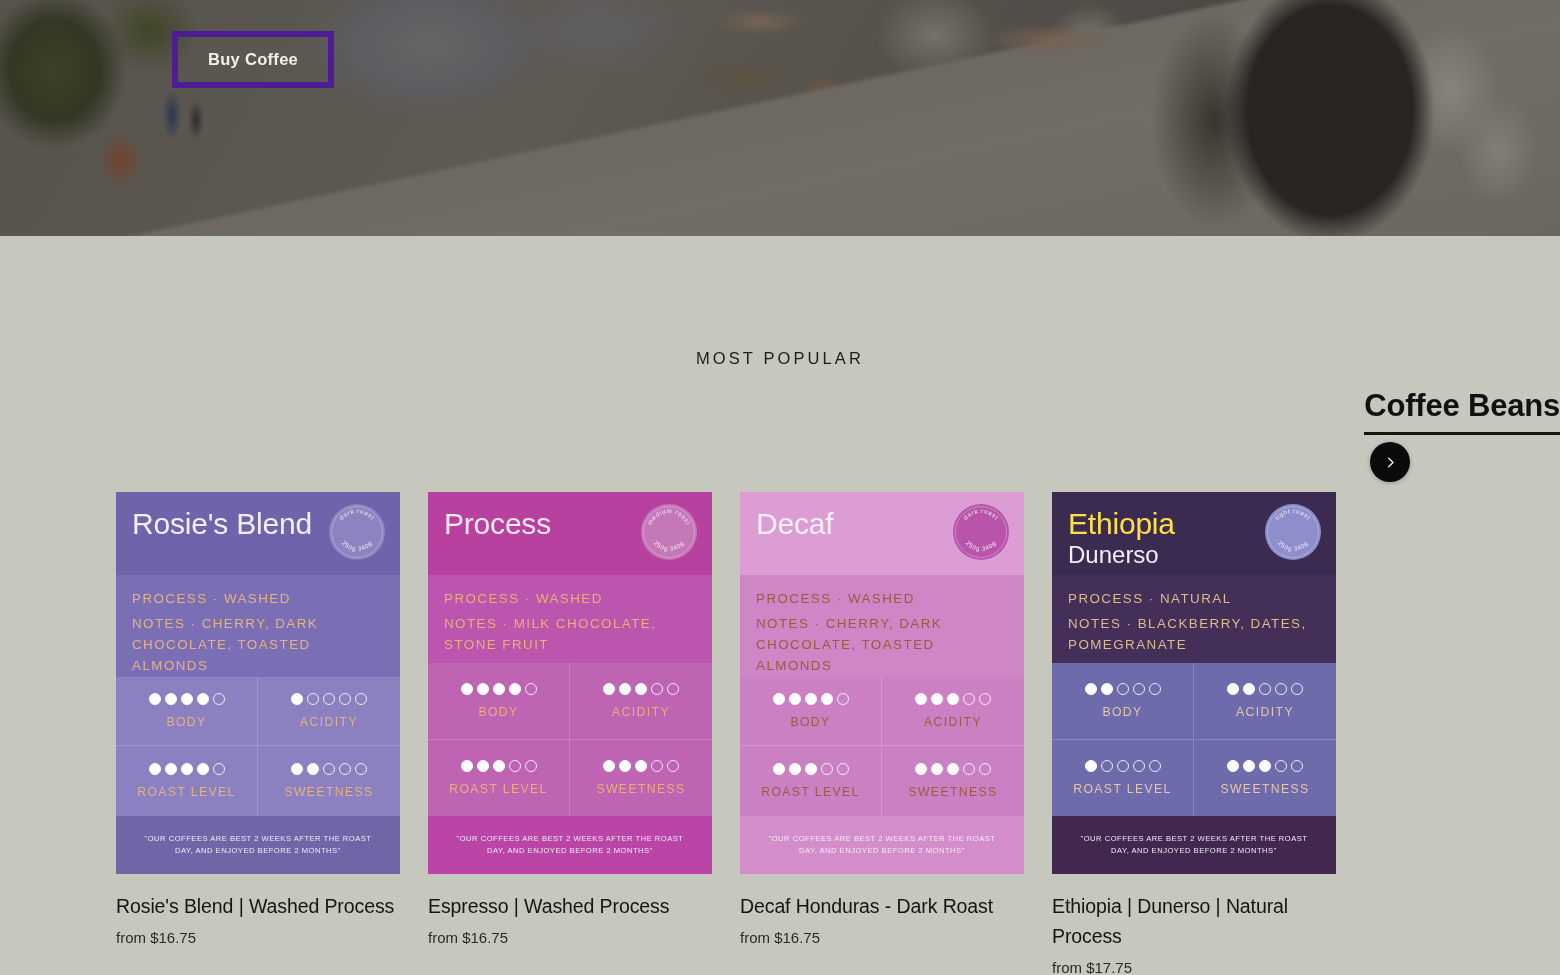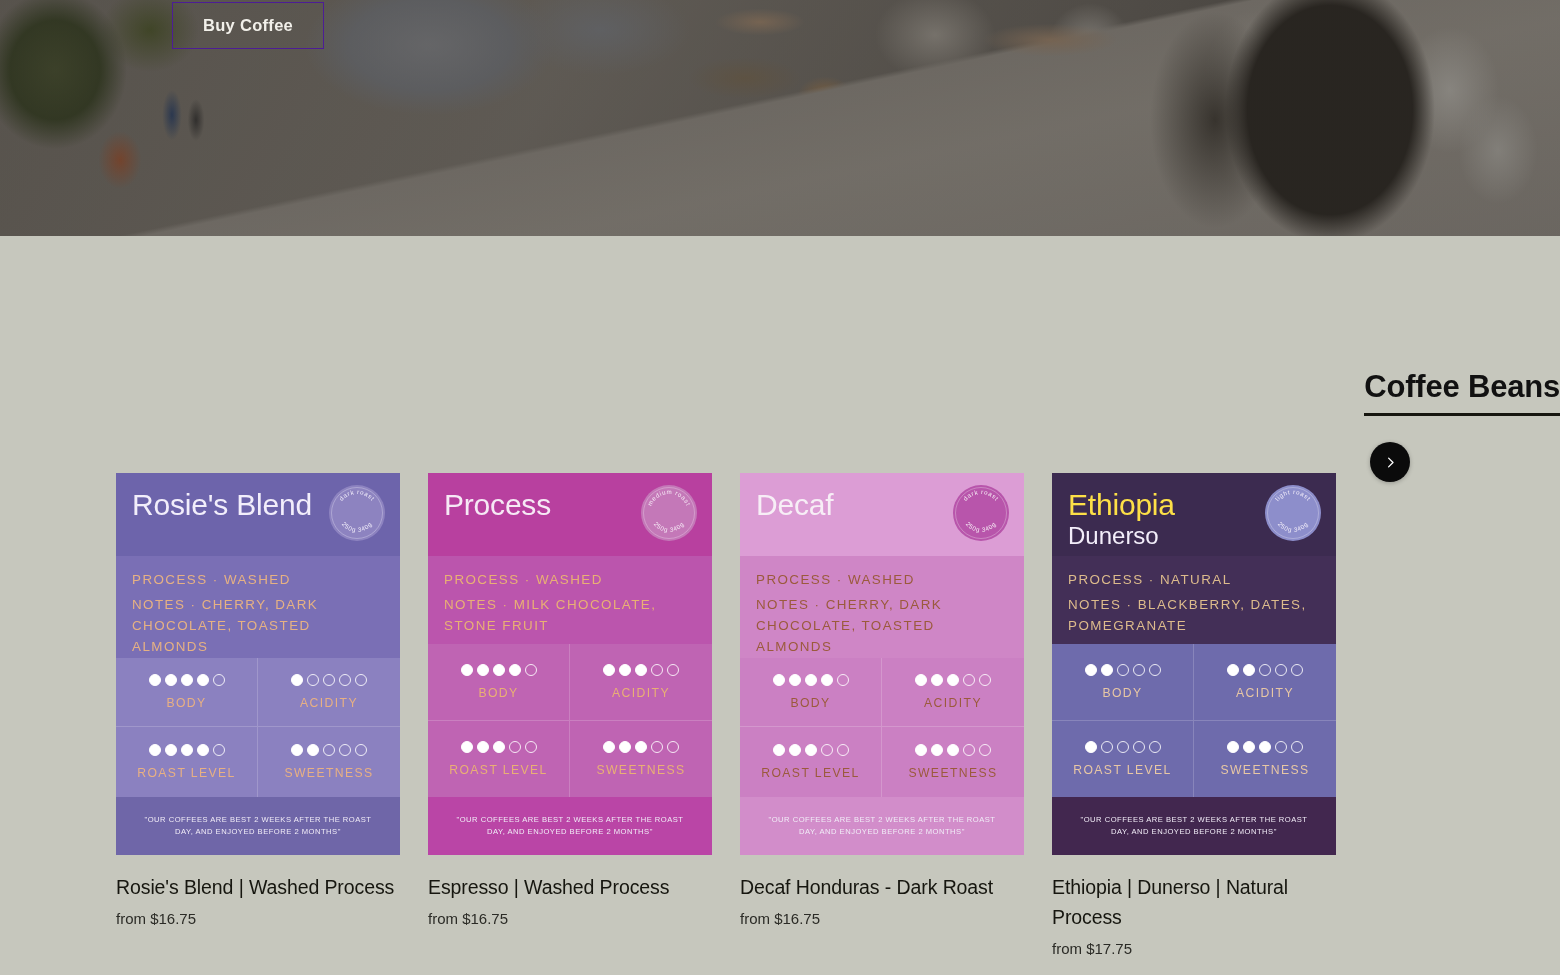--- a/index.html
+++ b/index.html
@@ -66,23 +66,23 @@
     color: #eceae4;
     font-weight: 700;
     font-size: 47px;
     line-height: 1.16;
     letter-spacing: -0.6px;
     padding-top: 8px;
     text-shadow: 0 1px 10px rgba(0,0,0,0.22);
   }
   .hero-title .line2 { display: block; }
   .buy-btn {
-    margin-top: 2px;
+    margin-top: 31px;
     display: inline-block;
-    border: 1px solid #4c1d95;
+    border: 6px solid #4c1d95;
     color: #f2f0ea;
     background: transparent;
     font-size: 16.5px;
     font-weight: 700;
     letter-spacing: 0.3px;
     padding: 13px 30px;
     cursor: pointer;
     font-family: "Liberation Sans", sans-serif;
   }
 
@@ -267,20 +267,21 @@
 <body>
 
 <header class="hero">
   <div class="hero-photo"></div>
   <div class="hero-inner">
     <button class="buy-btn">Buy Coffee</button>
   </div>
 </header>
 
 <main class="section">
+  <div class="eyebrow">MOST POPULAR</div>
   <div class="section-title-wrap">
     <h2 class="section-title">Coffee Beans</h2>
   </div>
 
   <div class="carousel">
     <div class="track" id="track">
         <div class="card">
     <div class="bag" style="background:#8b81c0">
       <div class="sparkles">
               <span class="spark sm" style="left:38px;top:58px">✦</span>

